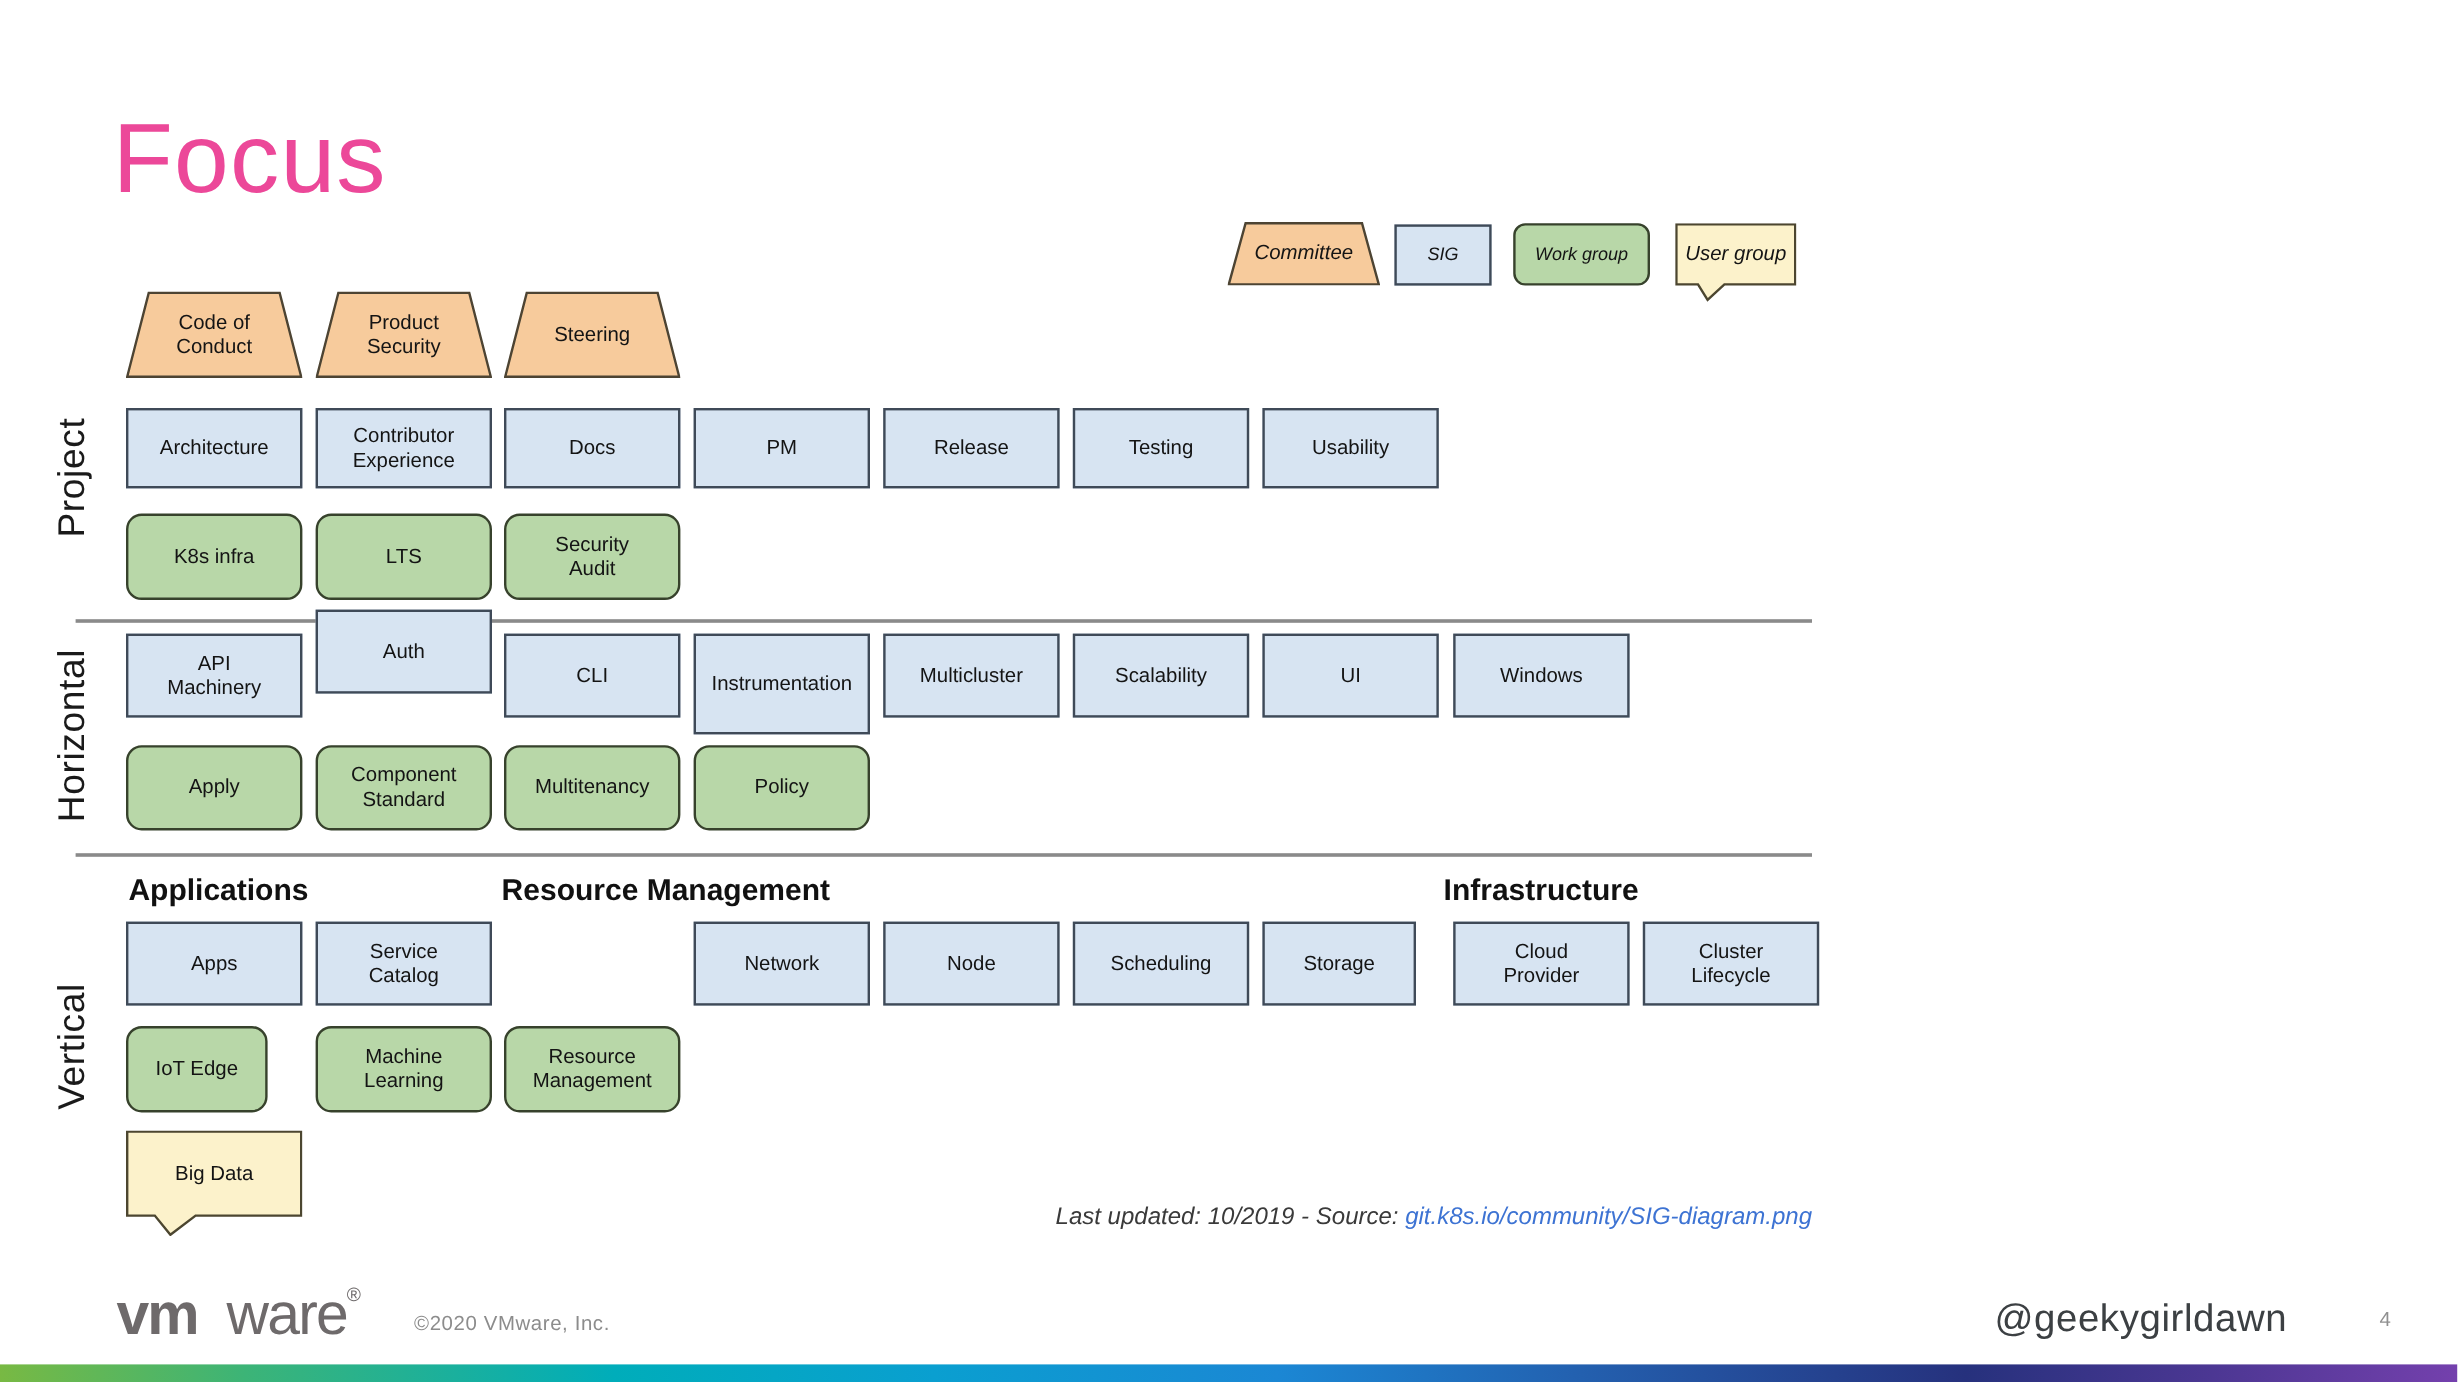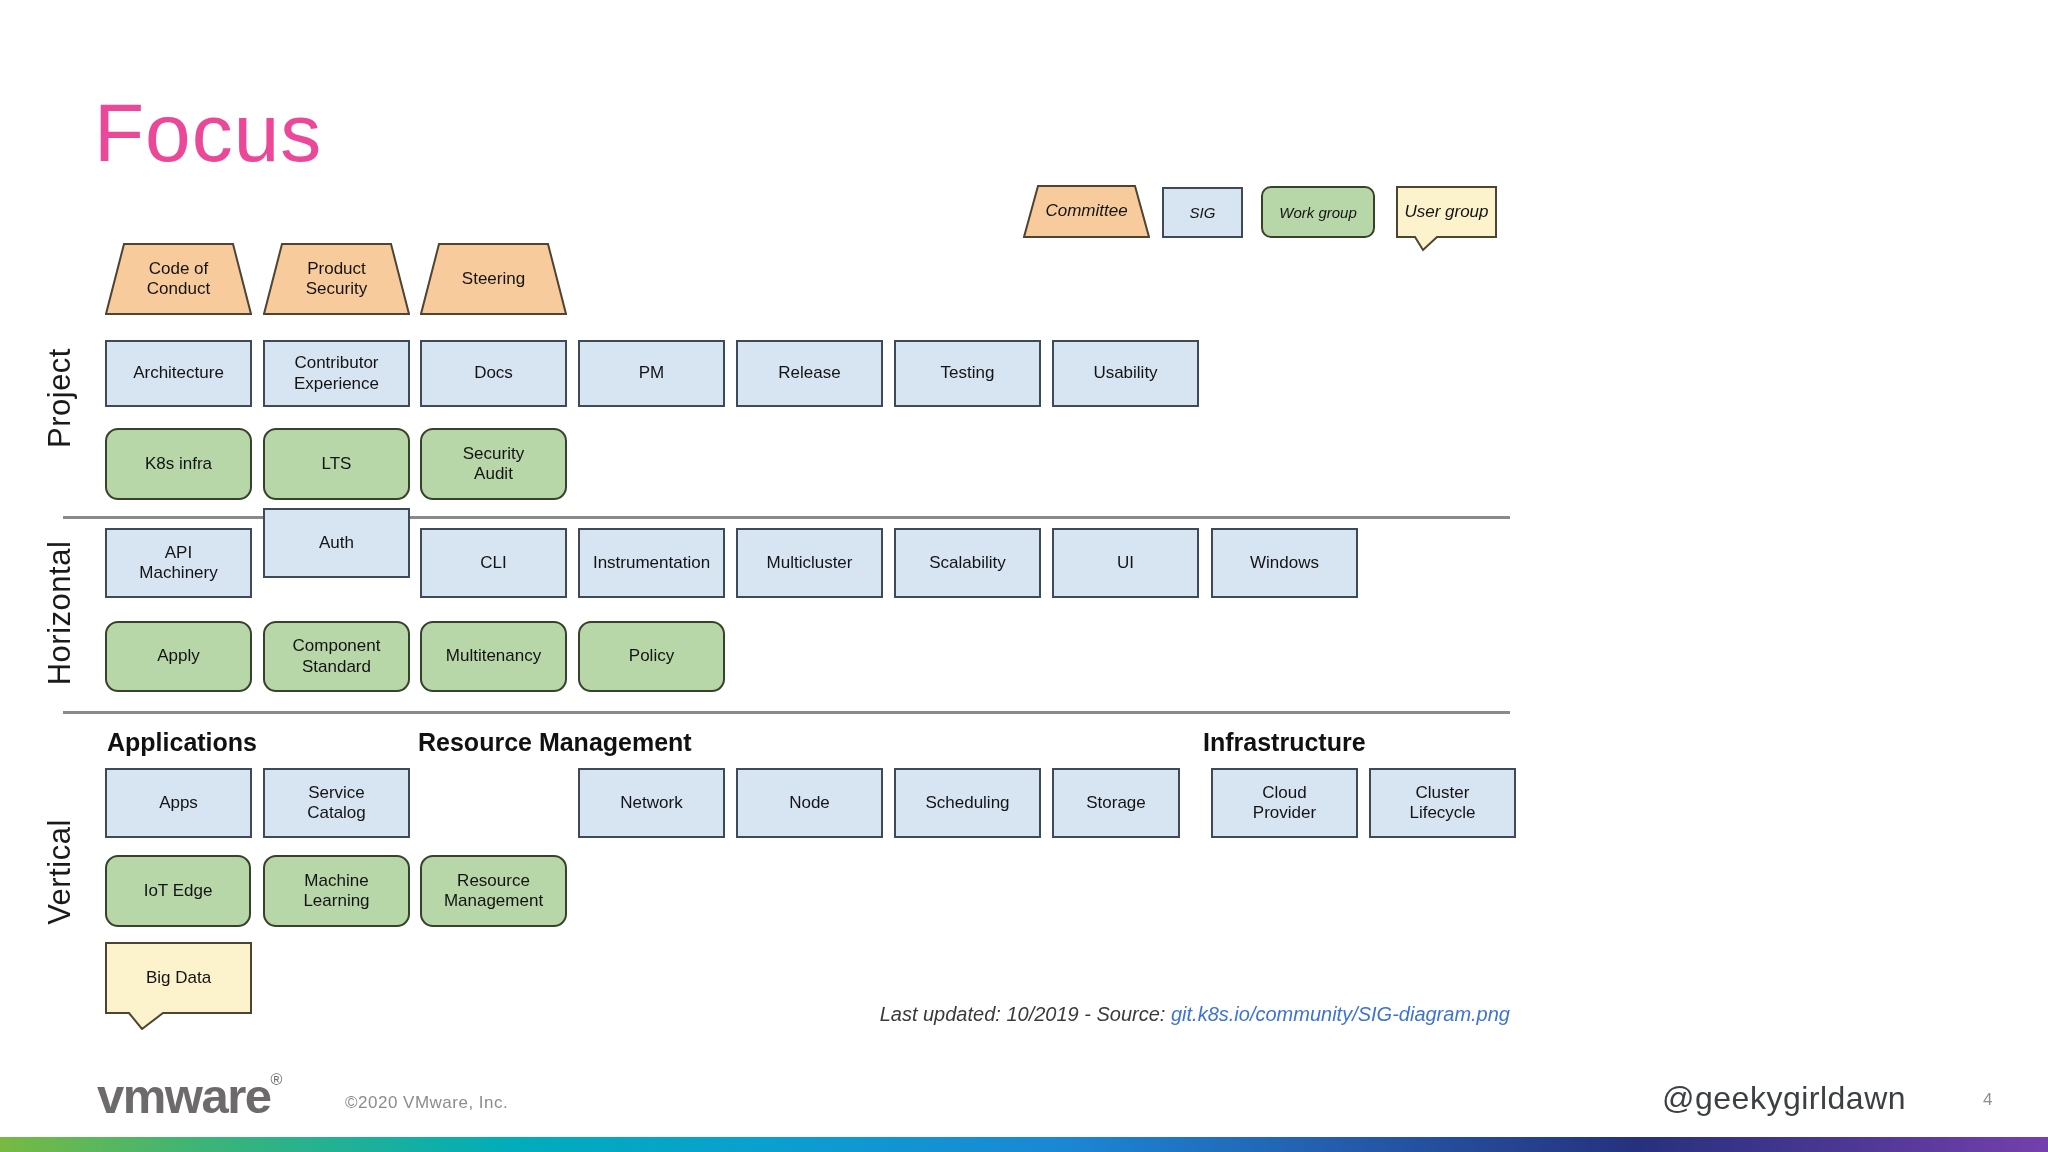--- a/index.html
+++ b/index.html
@@ -52,21 +52,21 @@
   .col-header{position:absolute;font-weight:700;font-size:25px;color:#111;}
   
   .footnote{
     position:absolute;top:1003px;right:538px;font-size:20px;font-style:italic;color:#3a3a3a;
     white-space:nowrap;
   }
   .footnote a{color:#3d73d3;text-decoration:none;}
   
   .brand{position:absolute;left:97px;top:1068px;font-size:49px;color:#6e6a6b;letter-spacing:-1.5px;}
   .brand .vm{font-weight:700;}
-  .brand .ware{font-weight:700;}
+  .brand .ware{font-weight:400;margin-left:24px;}
   .brand sup{font-size:16px;vertical-align:28px;letter-spacing:0;}
   .copyright{position:absolute;left:345px;top:1093px;font-size:17px;color:#8c8c8c;letter-spacing:0.5px;}
   .handle{position:absolute;left:1662px;top:1080px;font-size:32px;color:#3c4043;letter-spacing:0.5px;}
   .pagenum{position:absolute;left:1983px;top:1090px;font-size:17px;color:#909090;}
   .grad-bar{
     position:absolute;left:0;bottom:0;width:2048px;height:15px;
     background:linear-gradient(90deg,#78b943 0%,#3cb477 10%,#00adba 25%,#0a9fd0 38%,#1b87d4 52%,#2361b0 64%,#26317d 80%,#4c3793 90%,#7440ad 100%);
   }
 </style>
 </head>
@@ -133,21 +133,21 @@
   <div class="box wg" style="left:263px;top:428px;width:147px;height:72px">LTS</div>
   <div class="box wg" style="left:420px;top:428px;width:147px;height:72px">Security
 Audit</div>
 
   <div class="sep" style="top:516px"></div>
 
   <div class="box sig" style="left:105px;top:528px;width:147px;height:70px">API
 Machinery</div>
   <div class="box sig" style="left:263px;top:508px;width:147px;height:70px">Auth</div>
   <div class="box sig" style="left:420px;top:528px;width:147px;height:70px">CLI</div>
-  <div class="box sig" style="left:578px;top:528px;width:147px;height:70px">Instrumentation</div>
+  <div class="box sig" style="left:578px;top:528px;width:147px;height:84px">Instrumentation</div>
   <div class="box sig" style="left:736px;top:528px;width:147px;height:70px">Multicluster</div>
   <div class="box sig" style="left:894px;top:528px;width:147px;height:70px">Scalability</div>
   <div class="box sig" style="left:1052px;top:528px;width:147px;height:70px">UI</div>
   <div class="box sig" style="left:1211px;top:528px;width:147px;height:70px">Windows</div>
 
   <div class="box wg" style="left:105px;top:621px;width:147px;height:71px">Apply</div>
   <div class="box wg" style="left:263px;top:621px;width:147px;height:71px">Component
 Standard</div>
   <div class="box wg" style="left:420px;top:621px;width:147px;height:71px">Multitenancy</div>
   <div class="box wg" style="left:578px;top:621px;width:147px;height:71px">Policy</div>
@@ -163,21 +163,21 @@
 Catalog</div>
   <div class="box sig" style="left:578px;top:768px;width:147px;height:70px">Network</div>
   <div class="box sig" style="left:736px;top:768px;width:147px;height:70px">Node</div>
   <div class="box sig" style="left:894px;top:768px;width:147px;height:70px">Scheduling</div>
   <div class="box sig" style="left:1052px;top:768px;width:128px;height:70px">Storage</div>
   <div class="box sig" style="left:1211px;top:768px;width:147px;height:70px">Cloud
 Provider</div>
   <div class="box sig" style="left:1369px;top:768px;width:147px;height:70px">Cluster
 Lifecycle</div>
 
-  <div class="box wg" style="left:105px;top:855px;width:146px;height:72px">IoT Edge</div>
+  <div class="box wg" style="left:105px;top:855px;width:118px;height:72px">IoT Edge</div>
   <div class="box wg" style="left:263px;top:855px;width:147px;height:72px">Machine
 Learning</div>
   <div class="box wg" style="left:420px;top:855px;width:147px;height:72px">Resource
 Management</div>
 
   <div class="shape" style="left:105px;top:942px;width:147px;height:88px">
     <svg width="147" height="88" viewBox="0 0 147 88">
         <polygon class="ug-poly" points="1,1 146,1 146,71 58,71 37,87 24,71 1,71"></polygon>
       </svg>
     <span class="lbl" style="height:72px">Big Data</span>

